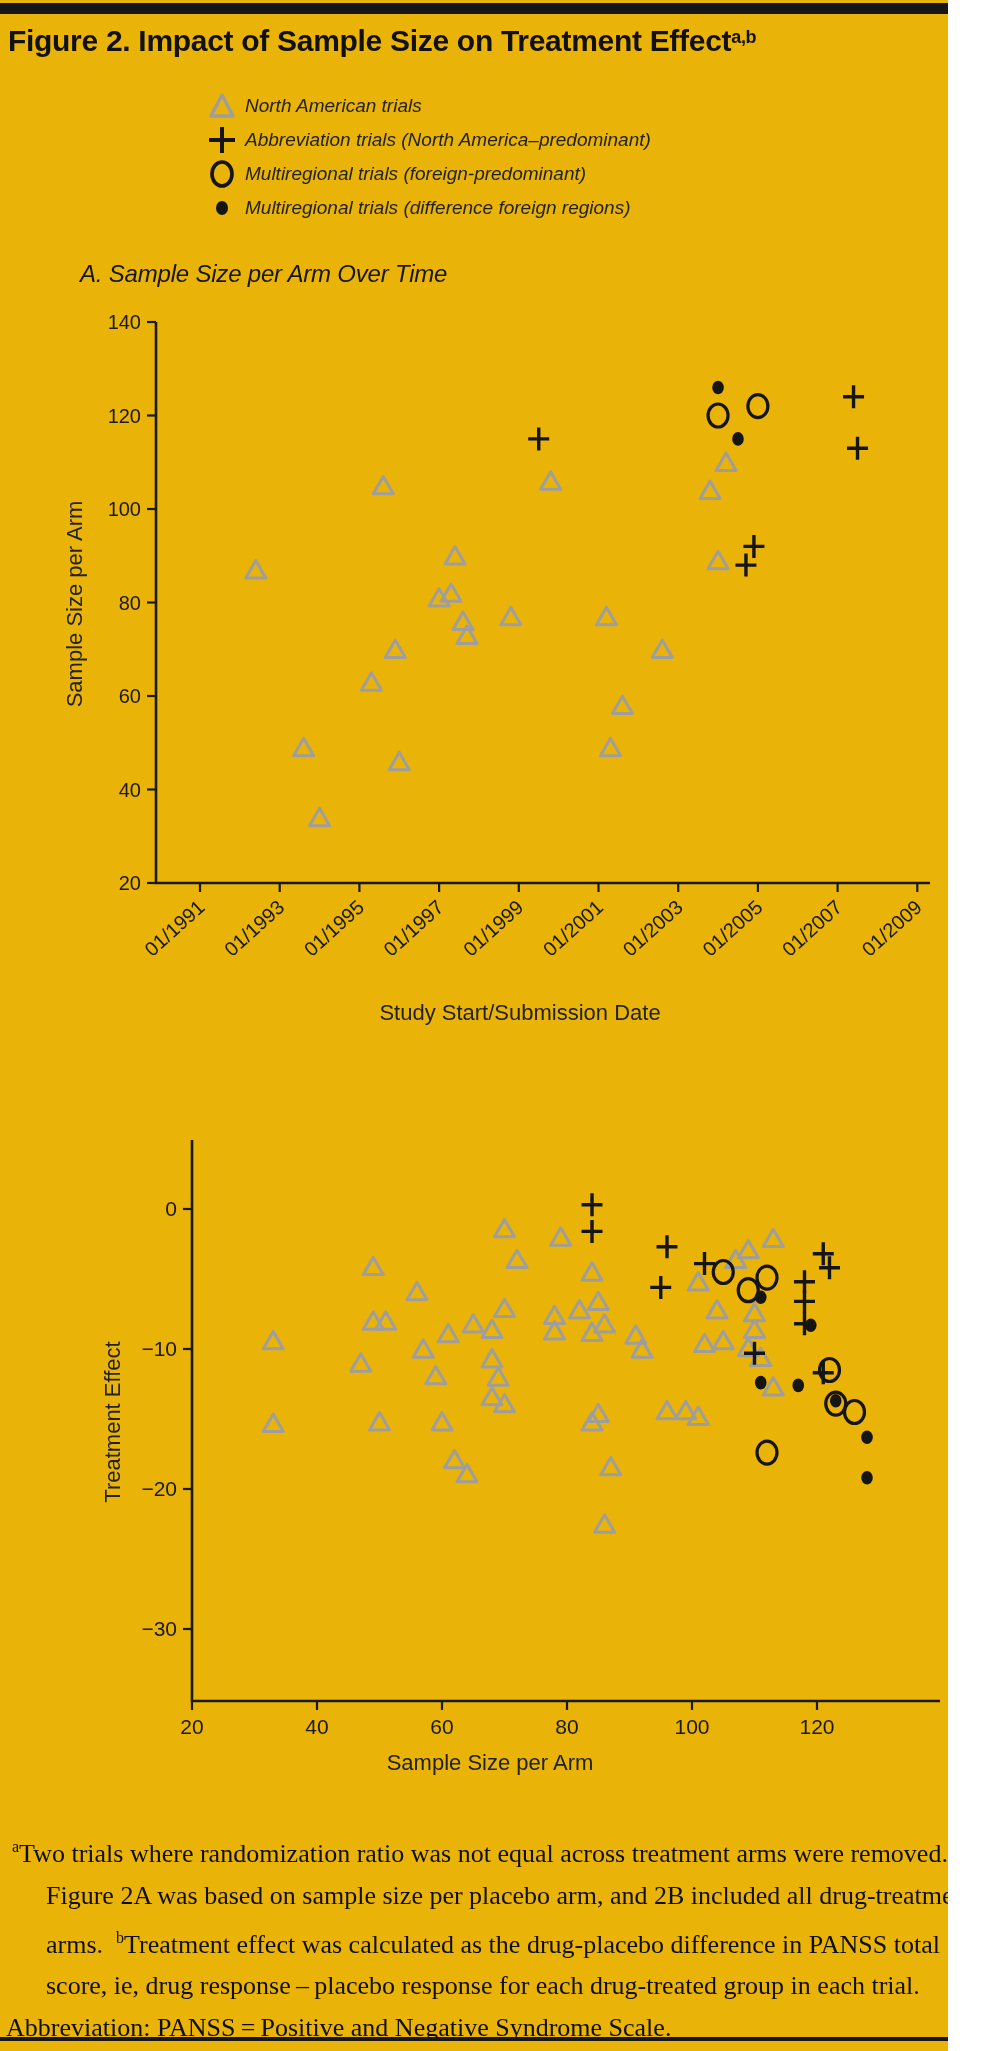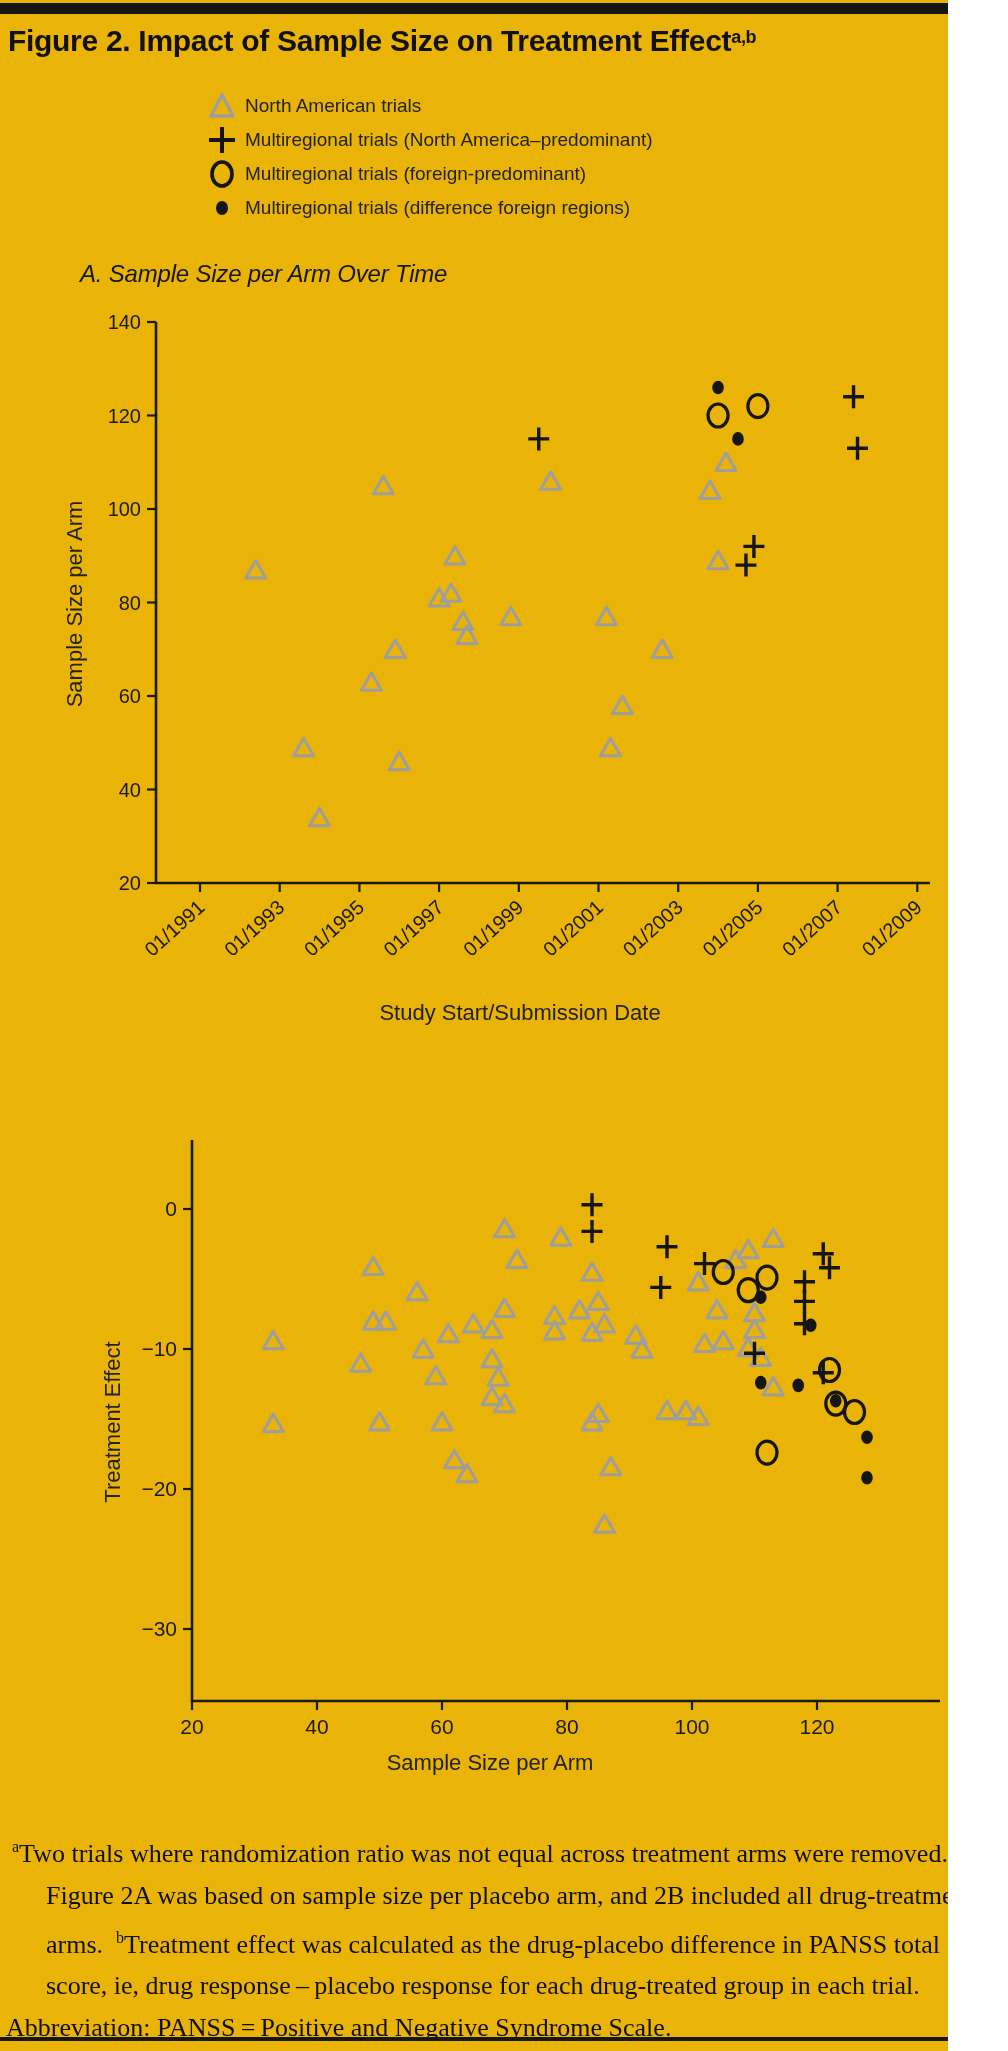--- a/index.html
+++ b/index.html
@@ -5,21 +5,21 @@
   html,body{margin:0;padding:0;background:#fff;}
   .page{position:relative;width:948px;height:2051px;background:#eab308;overflow:hidden;
         font-family:"Liberation Sans",sans-serif;color:#1a1a1a;}
   .rule{position:absolute;left:0;width:1008px;background:#161616;}
   .rule.top{top:3px;height:11px;}
   .rule.bottom{top:2037px;height:4px;}
   .fig-title{position:absolute;left:8px;top:24px;font-size:30px;font-weight:700;
              letter-spacing:-0.3px;color:#111;}
   .fig-title sup{font-size:18px;vertical-align:8px;}
   .legend{position:absolute;left:205px;top:89px;}
-  .legend-row{display:flex;align-items:center;height:34px;}
+  .legend-row{display:flex;align-items:center;height:34px;font-style:italic;}
   .legend-icon{width:40px;height:32px;flex:0 0 40px;display:flex;align-items:center;}
   .legend-label{font-size:19px;color:#222;}
   .panel-title{position:absolute;font-size:24px;color:#161616;letter-spacing:-0.2px;font-style:italic;}
   .panel-title.a{left:80px;top:260px;}
   .panel-title.b{left:72px;top:1086px;}
   .axis-label{position:absolute;font-size:22px;color:#222;}
   .axis-label.x-a{left:0;top:1000px;width:1040px;text-align:center;}
   .axis-label.x-b{left:0;top:1750px;width:980px;text-align:center;}
   .axis-label.y-a{left:-100px;top:591px;width:350px;text-align:center;
                   transform:rotate(-90deg);transform-origin:center;}
@@ -49,21 +49,21 @@
           </svg>
       </span>
       <span class="legend-label">North American trials</span>
     </div>
     <div class="legend-row">
       <span class="legend-icon">
         <svg width="34" height="30" viewBox="0 0 34 30">
             <path d="M4 15 H30 M17 2 V28" fill="none" stroke="#151515" stroke-width="4"></path>
           </svg>
       </span>
-      <span class="legend-label">Multiregional trials (North America–predominant)</span>
+      <span class="legend-label">Abbreviation trials (North America–predominant)</span>
     </div>
     <div class="legend-row">
       <span class="legend-icon">
         <svg width="34" height="32" viewBox="0 0 34 32">
             <ellipse cx="17" cy="16" rx="10" ry="12" fill="none" stroke="#151515" stroke-width="3.6"></ellipse>
           </svg>
       </span>
       <span class="legend-label">Multiregional trials (foreign-predominant)</span>
     </div>
     <div class="legend-row">

